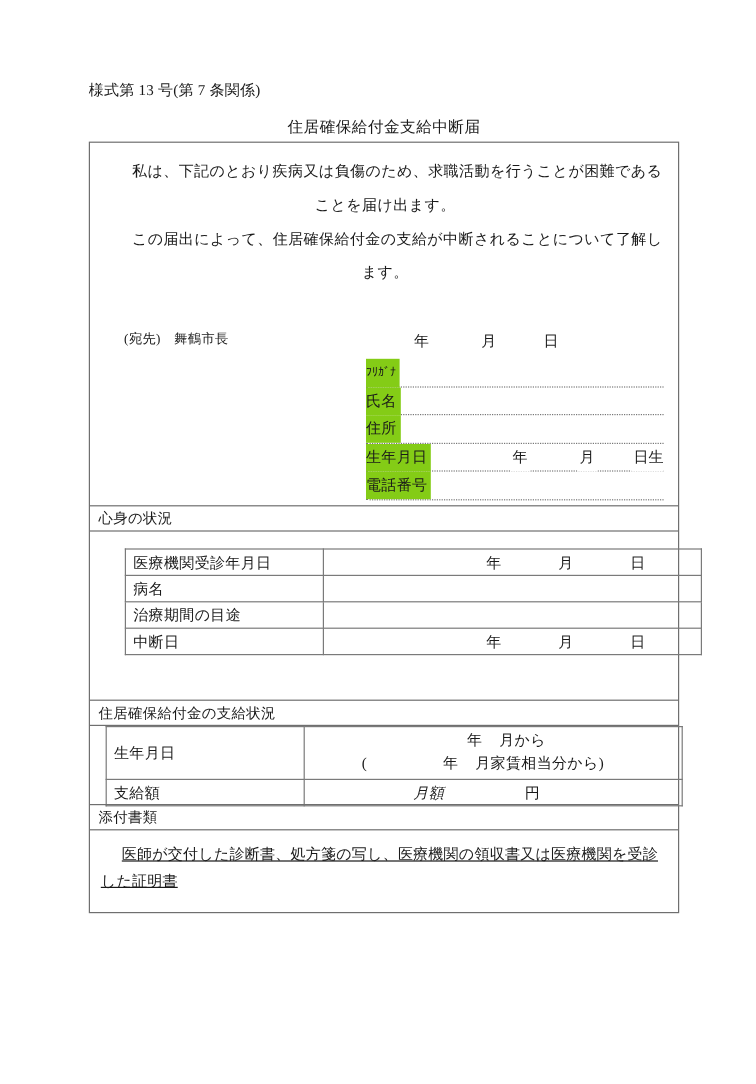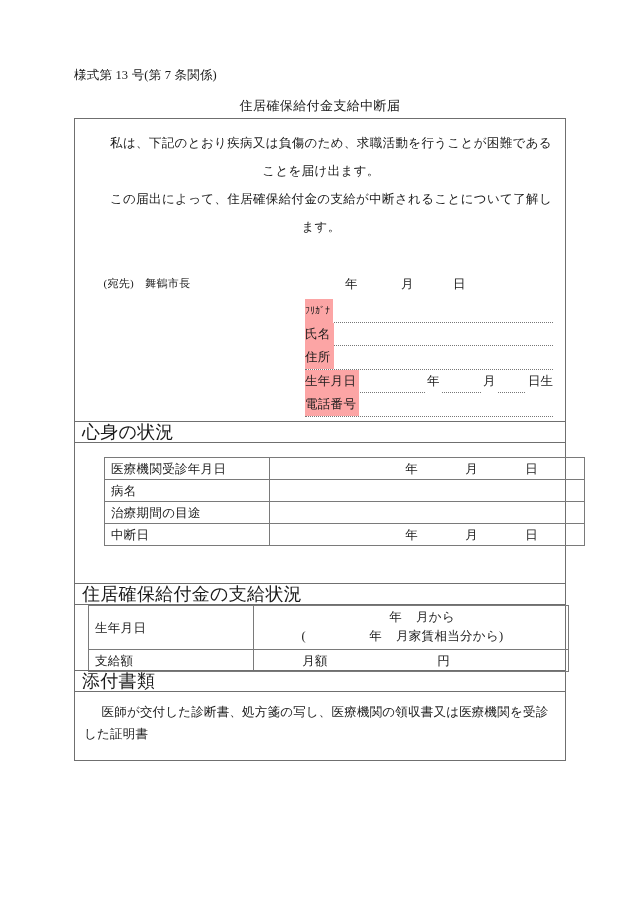--- a/index.html
+++ b/index.html
@@ -117,21 +117,21 @@
     border-bottom: 1px dotted #777;
     font-size: 12.5px;
     line-height: 23px;
     white-space: nowrap;
     box-sizing: border-box;
   }
   .ap-label {
     position: absolute;
     left: 0;
     top: 0;
-    background: #fca5a5;
+    background: #84cc16;
     padding-right: 3px;
     letter-spacing: 0.3px;
   }
   .ap-label.kana {
     font-size: 10px;
     letter-spacing: 0px;
     line-height: 24px;
   }
   .ap-row .bd-y { position: absolute; left: 120px; top: 0; background:#fff; padding: 0 2px; }
   .ap-row .bd-m { position: absolute; left: 176px; top: 0; background:#fff; padding: 0 2px; }
@@ -139,21 +139,21 @@
 
   
   .sec-head {
     position: absolute;
     left: 0;
     width: 490px;
     height: 22px;
     border-top: 1px solid #6f6f6f;
     border-bottom: 1px solid #6f6f6f;
     box-sizing: border-box;
-    font-size: 18px;
+    font-size: 12px;
     line-height: 21px;
     letter-spacing: 0.3px;
     padding-left: 7px;
     white-space: nowrap;
   }
 
   
   .grid {
     position: absolute;
     border-collapse: collapse;
@@ -192,33 +192,34 @@
   .ps-l1 .y { width: 148px; text-align: right; }
   .ps-l1 .mk { width: 80px; text-align: left; padding-left: 14px; }
 
   .ps-l2 { display:block; white-space: nowrap; line-height: 19px; }
   .ps-l2 i { font-style: normal; display:inline-block; }
   .ps-l2 .par { width: 52px; text-align: right; }
   .ps-l2 .y2 { width: 76px; text-align: right; }
   .ps-l2 .rest { text-align: left; padding-left: 14px; }
 
   .amt i { font-style: normal; display:inline-block; }
-  .amt .getsu { width: 110px; text-align: center; padding-left: 6px; }
+  .amt .getsu { width: 110px; text-align: right; padding-left: 6px; font-style: italic; }
   .amt .en { width: 80px; text-align: right; }
 
   
   .attach-body {
     position: absolute;
     left: 1px;
     width: 488px;
     font-size: 12.5px;
     line-height: 22px;
     letter-spacing: 0.2px;
     padding: 8px 10px 8px 8px;
     box-sizing: border-box;
+    text-decoration: underline;
   }
   .attach-body p { margin: 0; text-indent: 1.4em; }
 </style>
 </head>
 <body>
 
 <div class="page">
 
   <div class="form-no">様式第 13 号(第 7 条関係)</div>
 

